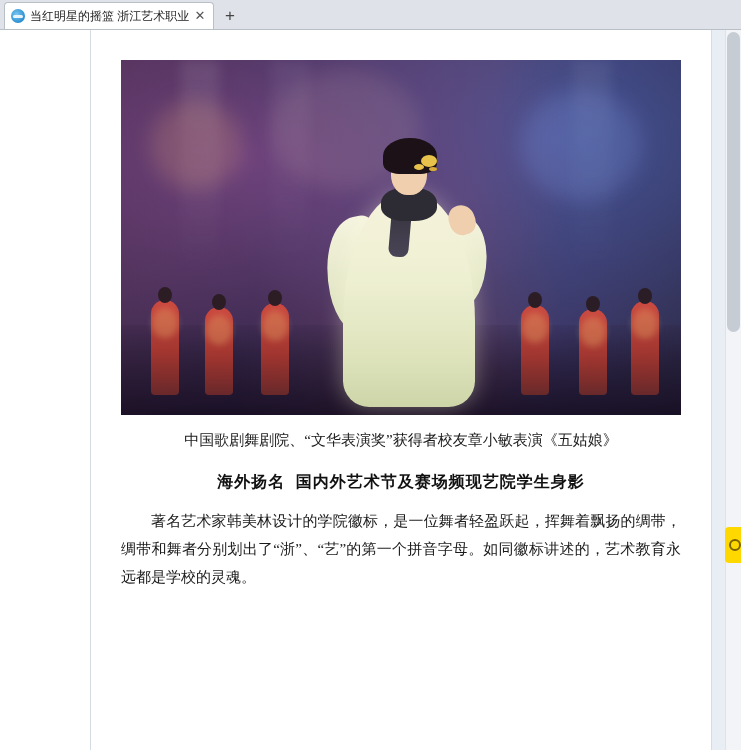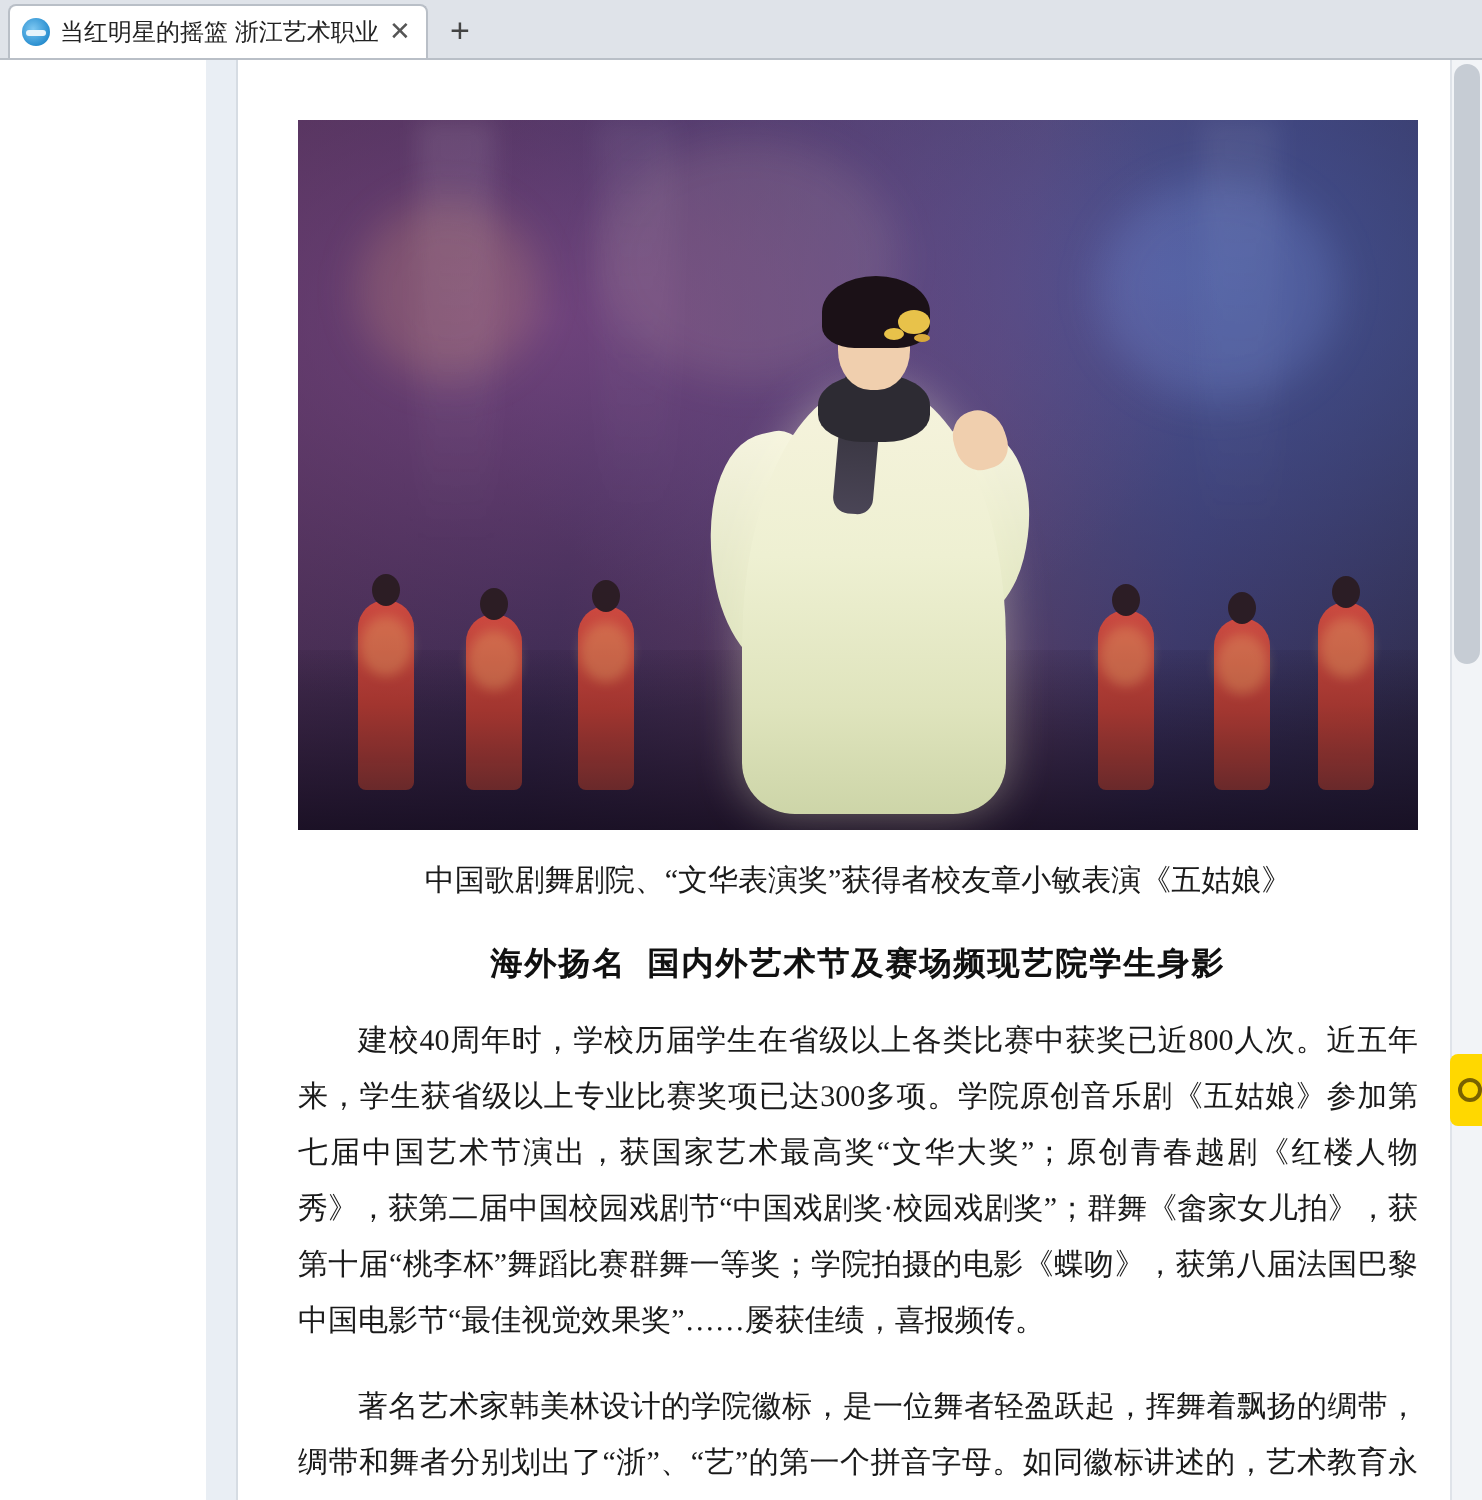--- a/index.html
+++ b/index.html
@@ -78,21 +78,21 @@
 
   
   .page {
     position: relative;
     height: 720px;
     background: #e9eef4;
     overflow: hidden;
   }
   .content-sheet {
     position: absolute;
-    left: 118px;
+    left: 90px;
     top: 0;
     width: 622px;
     height: 720px;
     background: #ffffff;
     border-left: 1px solid #d6dce3;
     border-right: 1px solid #d6dce3;
   }
   .left-strip {
     position: absolute;
     left: 0; top: 0;
@@ -345,21 +345,20 @@
           <div class="perf-hair"></div>
           <div class="perf-hairpin"></div>
           <div class="perf-hand"></div>
         </div>
       </div>
 
       <div class="caption">中国歌剧舞剧院、“文华表演奖”获得者校友章小敏表演《五姑娘》</div>
 
       <div class="subhead">海外扬名  国内外艺术节及赛场频现艺院学生身影</div>
 
-      <p class="para">建校40周年时，学校历届学生在省级以上各类比赛中获奖已近800人次。近五年来，学生获省级以上专业比赛奖项已达300多项。学院原创音乐剧《五姑娘》参加第七届中国艺术节演出，获国家艺术最高奖“文华大奖”；原创青春越剧《红楼人物秀》，获第二届中国校园戏剧节“中国戏剧奖·校园戏剧奖”；群舞《畲家女儿拍》，获第十届“桃李杯”舞蹈比赛群舞一等奖；学院拍摄的电影《蝶吻》，获第八届法国巴黎中国电影节“最佳视觉效果奖”……屡获佳绩，喜报频传。</p>
       <p class="para">著名艺术家韩美林设计的学院徽标，是一位舞者轻盈跃起，挥舞着飘扬的绸带，绸带和舞者分别划出了“浙”、“艺”的第一个拼音字母。如同徽标讲述的，艺术教育永远都是学校的灵魂。</p>
 
     </div>
   </div>
 
   <div class="right-strip">
     <div class="scroll-thumb"></div>
   </div>
   <div class="side-tab"></div>
 </div>

